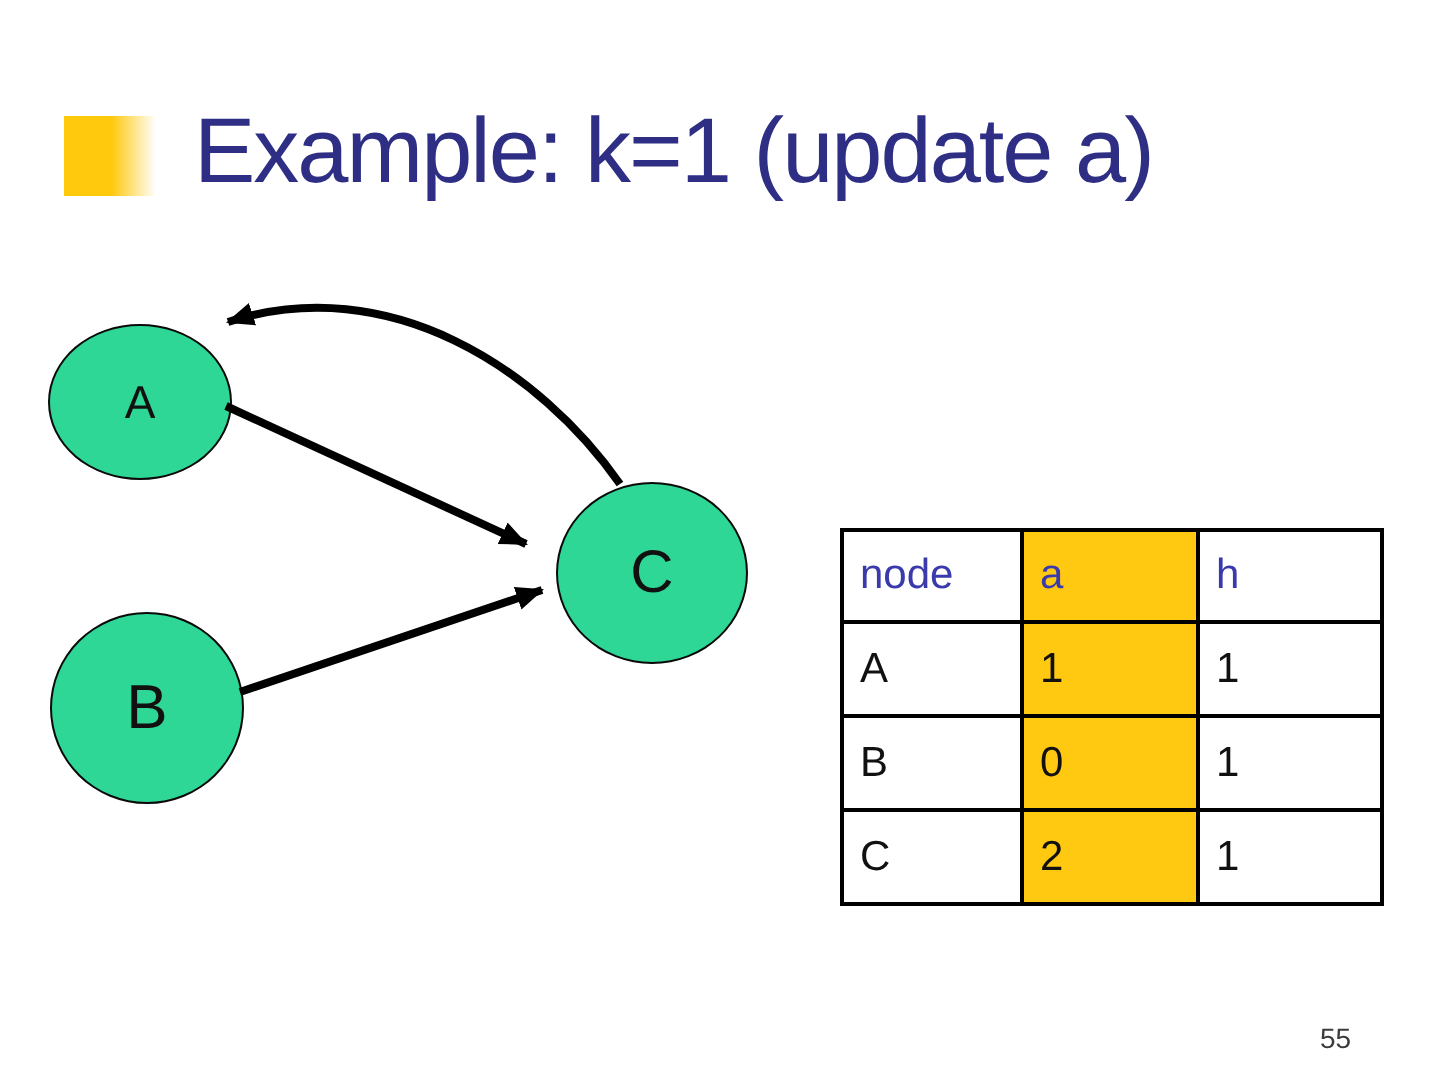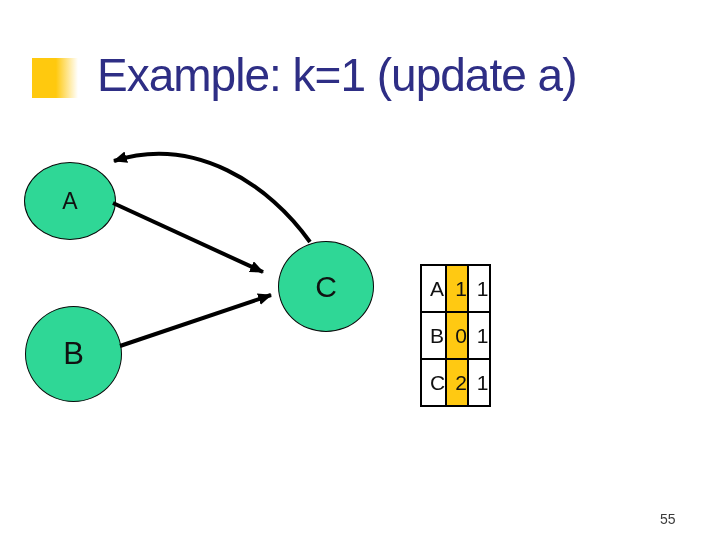--- a/index.html
+++ b/index.html
@@ -95,20 +95,25 @@
         <path d="M0,0 L13,5.5 L0,11 Z" fill="#000000"></path>
       </marker>
     </defs>
     <line x1="113" y1="203" x2="263" y2="272" stroke="#000000" stroke-width="4" marker-end="url(#arrowhead)"></line>
     <line x1="120" y1="346" x2="271" y2="295" stroke="#000000" stroke-width="4" marker-end="url(#arrowhead)"></line>
     <path d="M 310 242 C 270 185, 195 135, 114 161" fill="none" stroke="#000000" stroke-width="4" marker-end="url(#arrowhead)"></path>
   </svg>
 
   <table class="state-table">
     <tbody>
+      <tr class="hdr">
+        <td class="col-node">node</td>
+        <td class="col-a hl">a</td>
+        <td class="col-h">h</td>
+      </tr>
       <tr>
         <td>A</td>
         <td class="hl">1</td>
         <td>1</td>
       </tr>
       <tr>
         <td>B</td>
         <td class="hl">0</td>
         <td>1</td>
       </tr>

